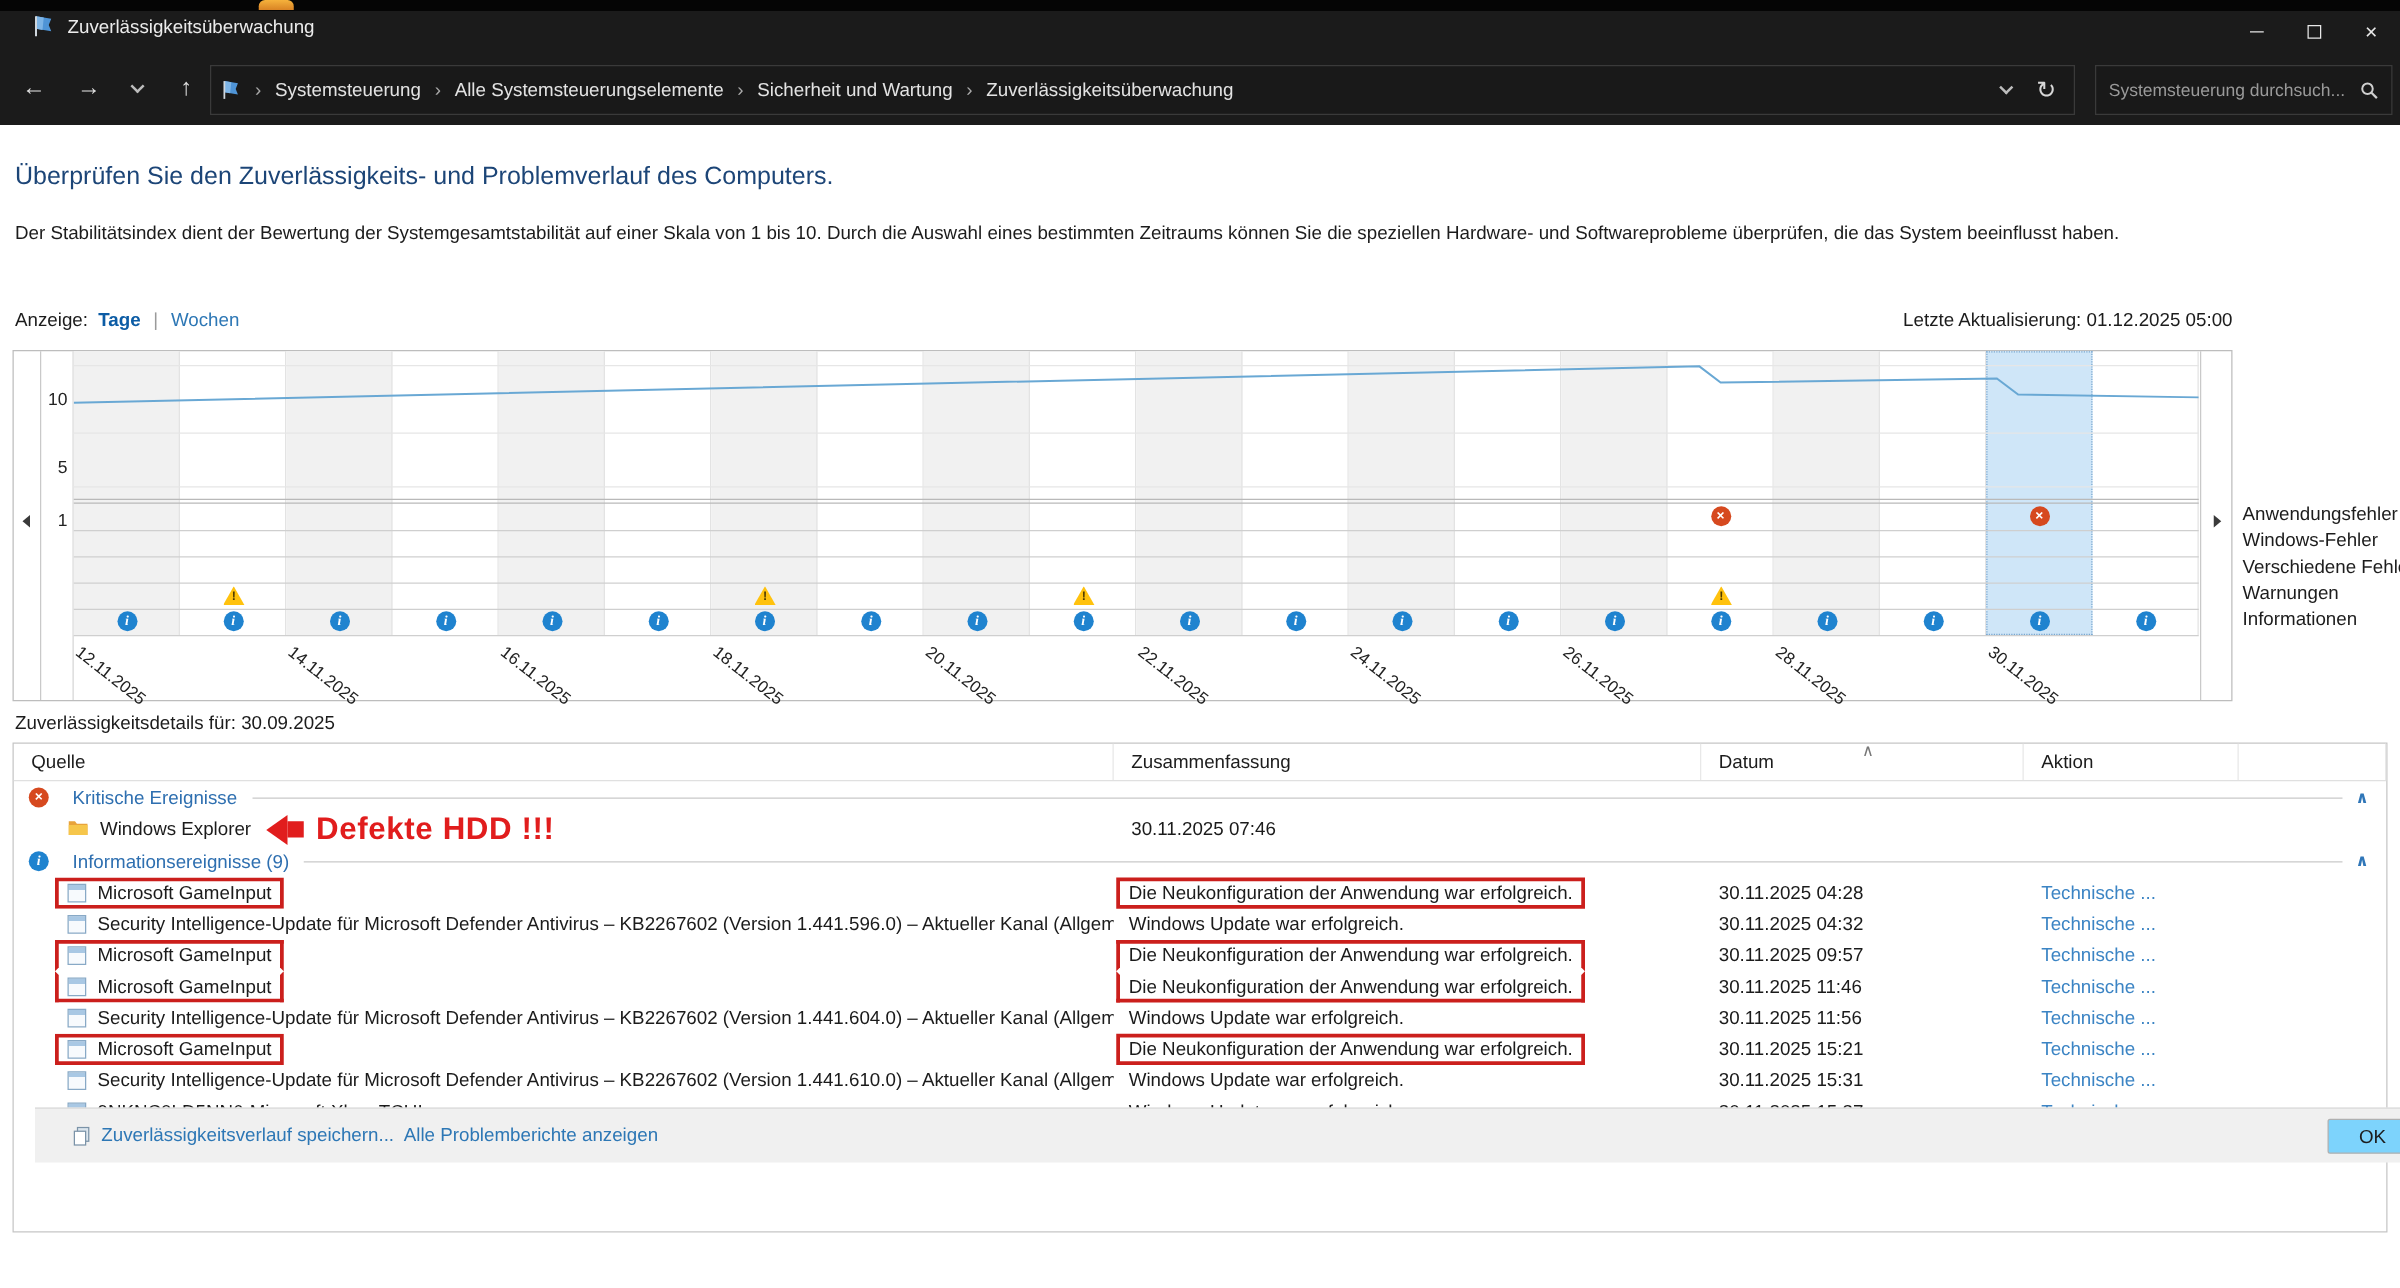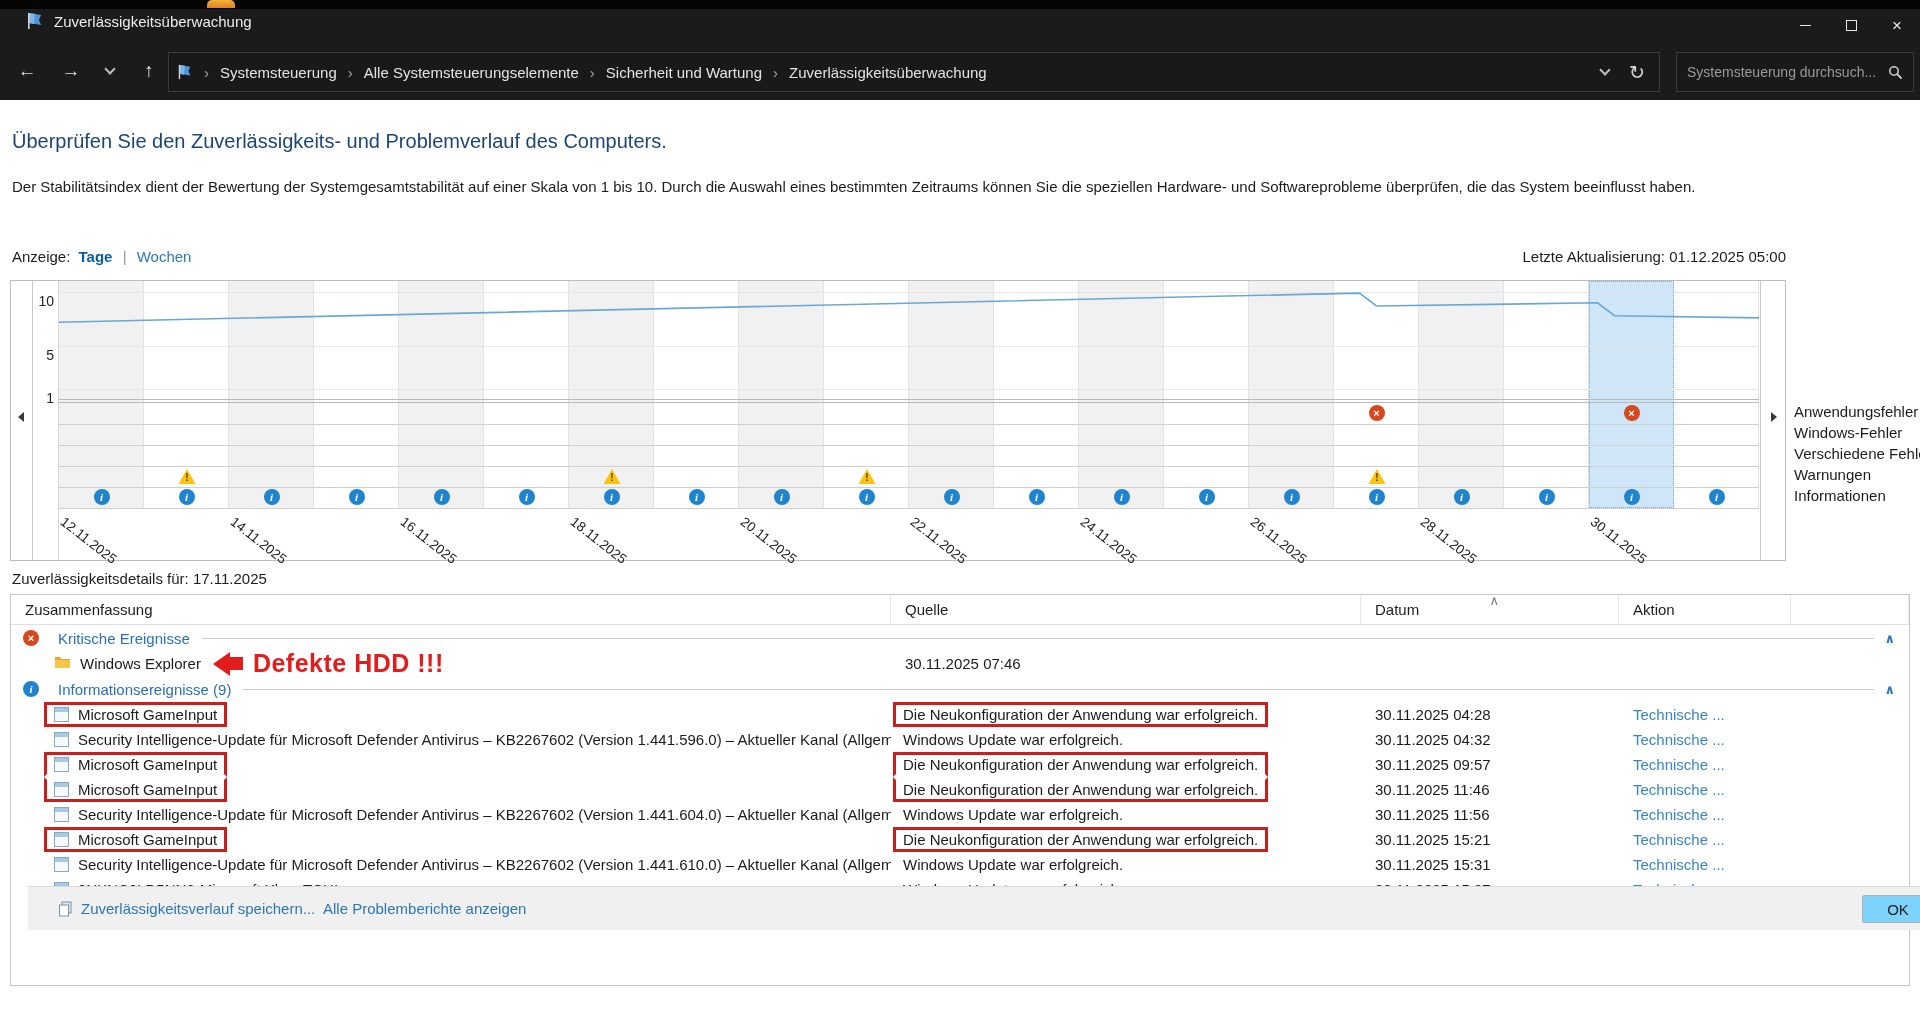--- a/index.html
+++ b/index.html
@@ -48,21 +48,21 @@
   
   .chart-box { position:absolute; left:10px; top:180px; width:1776px; height:281px;
     border:1px solid #bdbdbd; background:#fff; }
   .scroll-strip-l { position:absolute; left:0; top:0; width:22px; height:279px; border-right:1px solid #cscsc;
     border-right:1px solid #c9c9c9; }
   .scroll-strip-r { position:absolute; left:1749px; top:0; width:26px; height:279px; border-left:1px solid #c9c9c9; }
   .tri-l { position:absolute; left:7px; top:131px; width:0; height:0;
     border-top:5px solid transparent; border-bottom:5px solid transparent; border-right:6px solid #3a3a3a; }
   .tri-r { position:absolute; left:10px; top:131px; width:0; height:0;
     border-top:5px solid transparent; border-bottom:5px solid transparent; border-left:6px solid #3a3a3a; }
-  .ylabels { position:absolute; left:22px; top:0; width:25px; height:279px; }
+  .ylabels { position:absolute; left:22px; top:18px; width:25px; height:279px; }
   .ytick { position:absolute; right:4px; font-size:14px; color:#222; }
   .plot { position:absolute; left:47px; top:0; width:1700px; height:279px; border-left:1px solid #d6d6d6; }
   .col { position:absolute; top:0; width:85px; height:227px; border-right:1px solid #e3e3e3; }
   .col.shade { background:#f1f1f1; }
   .col.sel { background:#cfe6f8; border:1px dotted #79a7cf; }
   .hline { position:absolute; left:0; width:1700px; height:0; border-top:1px solid #cfcfcf; z-index:2; }
   .hline.main { border-top-color:#e6e6e6; }
   .hline.dark { border-top-color:#b9b9b9; }
   .chart-svg { position:absolute; left:0; top:0; z-index:3; pointer-events:none; }
   .dlabel { position:absolute; top:233px; font-size:13.5px; color:#222; transform:rotate(38deg);
@@ -277,28 +277,28 @@
       </div>
   </div>
   <div class="legend" id="legend">
       <div>Anwendungsfehler</div>
       <div>Windows-Fehler</div>
       <div>Verschiedene Fehler</div>
       <div>Warnungen</div>
       <div>Informationen</div>
     </div>
 
-  <div class="details-title">Zuverlässigkeitsdetails für: 17.11.2025</div>
+  <div class="details-title">Zuverlässigkeitsdetails für: 30.09.2025</div>
   <div class="dtable">
     <div class="dhead">
       <div>
+          <span>Quelle</span>
+        </div>
+      <div>
           <span>Zusammenfassung</span>
-        </div>
-      <div>
-          <span>Quelle</span>
         </div>
       <div>
           <span>Datum</span>
         <span class="sort-caret">∧</span>
         </div>
       <div>
           <span>Aktion</span>
         </div>
       <div></div>
     </div>

